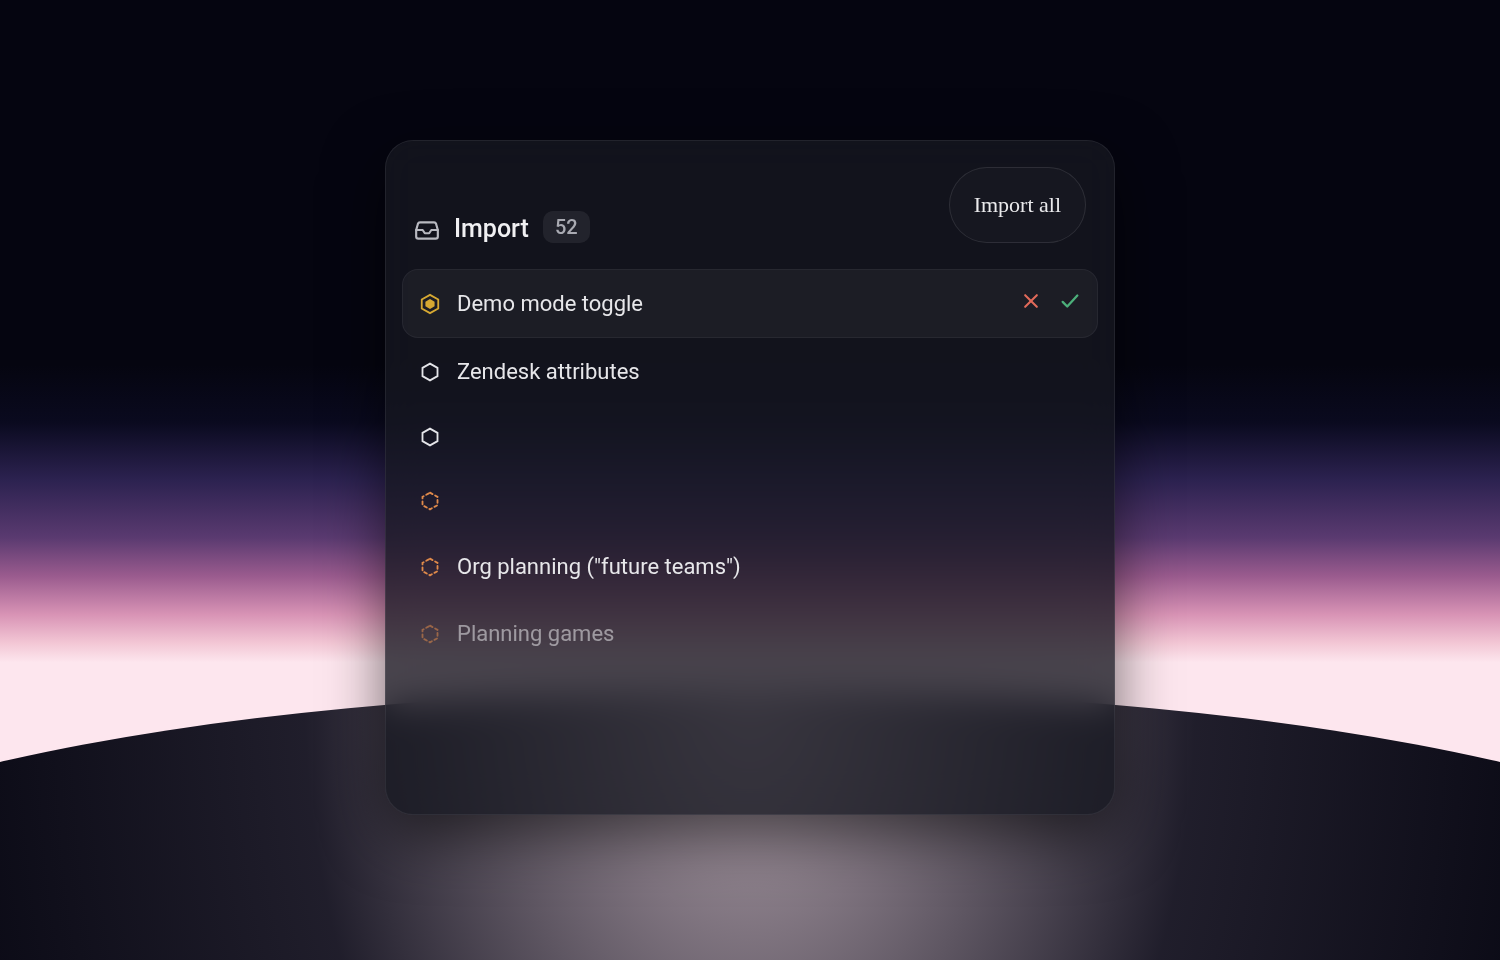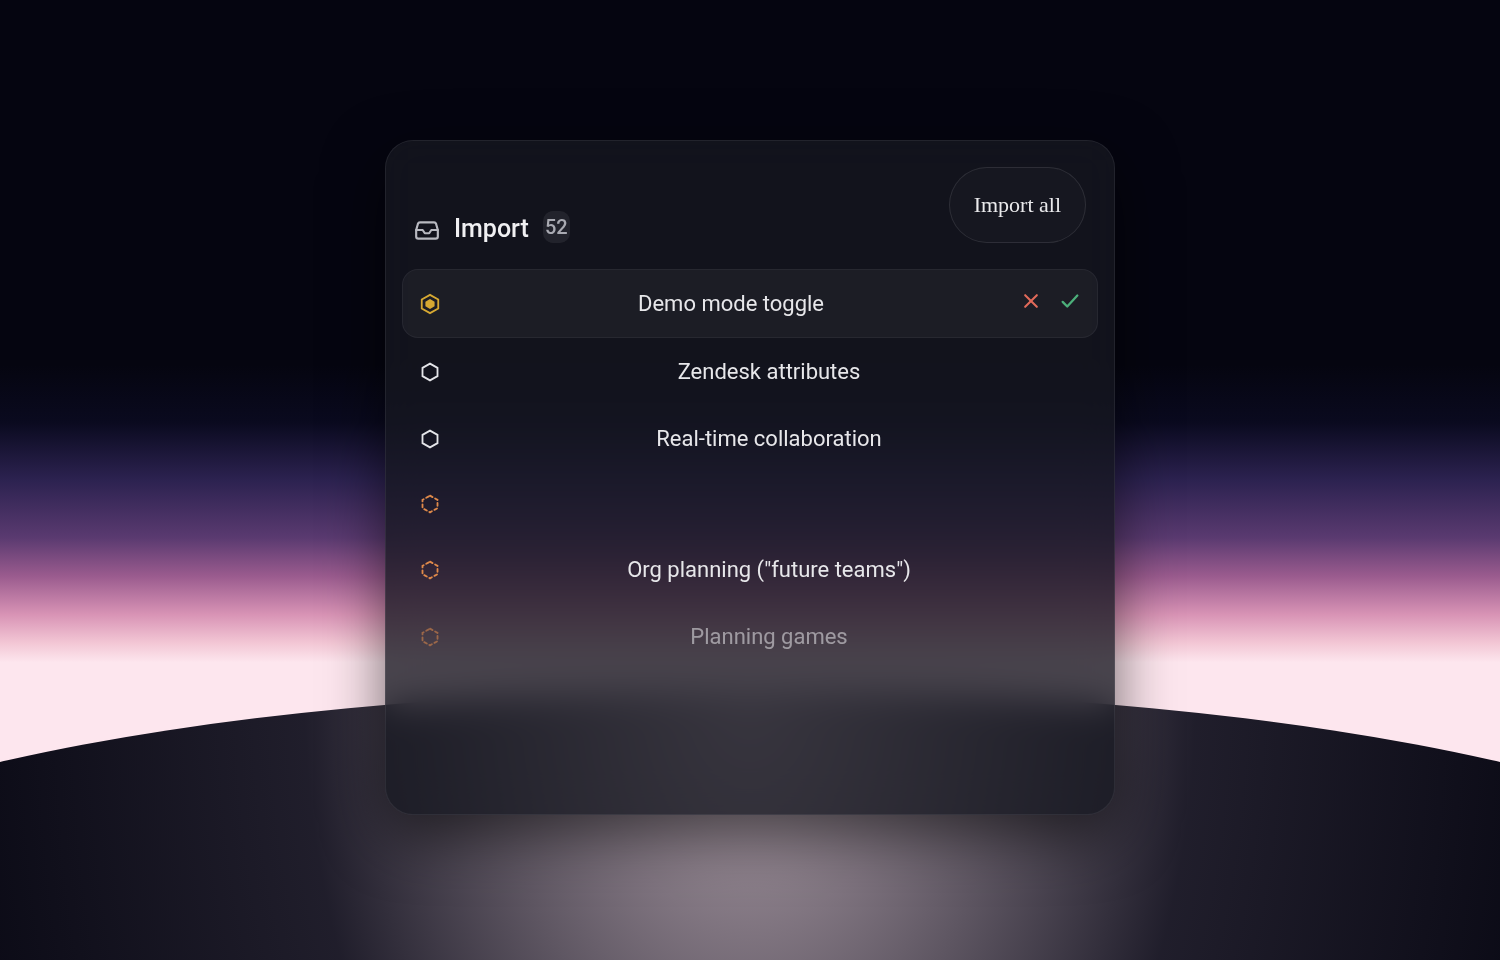--- a/index.html
+++ b/index.html
@@ -68,21 +68,21 @@
   .header-title {
     font-size: 25px;
     font-weight: 500;
     color: #f0f0f2;
   }
   .count-badge {
     background: rgba(255,255,255,0.07);
     color: #a9aab2;
     font-size: 20px;
     font-weight: 500;
-    padding: 4px 2px;
+    padding: 4px 12px;
     border-radius: 10px;
   }
   .spacer { flex: 1; }
   .import-all-btn {
     background: rgba(255,255,255,0.02);
     border: 1px solid rgba(255,255,255,0.10);
     color: #eaeaec;
     font-size: 22px;
     font-weight: 450;
     padding: 24px 24px;
@@ -112,21 +112,21 @@
   .item .icon-slot {
     width: 22px; height: 22px;
     flex: none;
     display: flex; align-items: center; justify-content: center;
   }
   .hex-solid { stroke: #e4e5e9; fill: none; }
   .hex-dashed { stroke: #e08a4a; fill: none; }
   .hex-filled-outer { stroke: #d6a832; fill: none; }
   .hex-filled-inner { fill: #d6a832; }
 
-  .item-label { flex: 1; text-align: center; }
+  .item-label { flex: 1; }
   .row-actions { display: flex; gap: 18px; align-items: center; }
   .x-icon { color: #e06a5a; width: 20px; height: 20px; }
   .check-icon { color: #4caf7a; width: 22px; height: 22px; }
   .last-fade { opacity: 0.55; }
 </style>
 </head>
 <body>
 
 <div class="bg"></div>
 <div class="bg-dark-curve"></div>
@@ -180,21 +180,20 @@
       </span>
       <span class="item-label">Zendesk attributes</span>
     </div>
 
     <div class="item">
       <span class="icon-slot">
         <svg viewBox="0 0 24 24" width="20" height="20">
             <polygon class="hex-solid" points="12,2 21,7 21,17 12,22 3,17 3,7" stroke-width="2.2"></polygon>
           </svg>
       </span>
-      <span class="item-label">Real-time collaboration</span>
     </div>
 
 
     <div class="item">
       <span class="icon-slot">
         <svg viewBox="0 0 24 24" width="20" height="20">
             <polygon class="hex-dashed" points="12,2 21,7 21,17 12,22 3,17 3,7" stroke-width="2.2" stroke-dasharray="3.5 3.5" stroke-linecap="round"></polygon>
           </svg>
       </span>
     </div>

